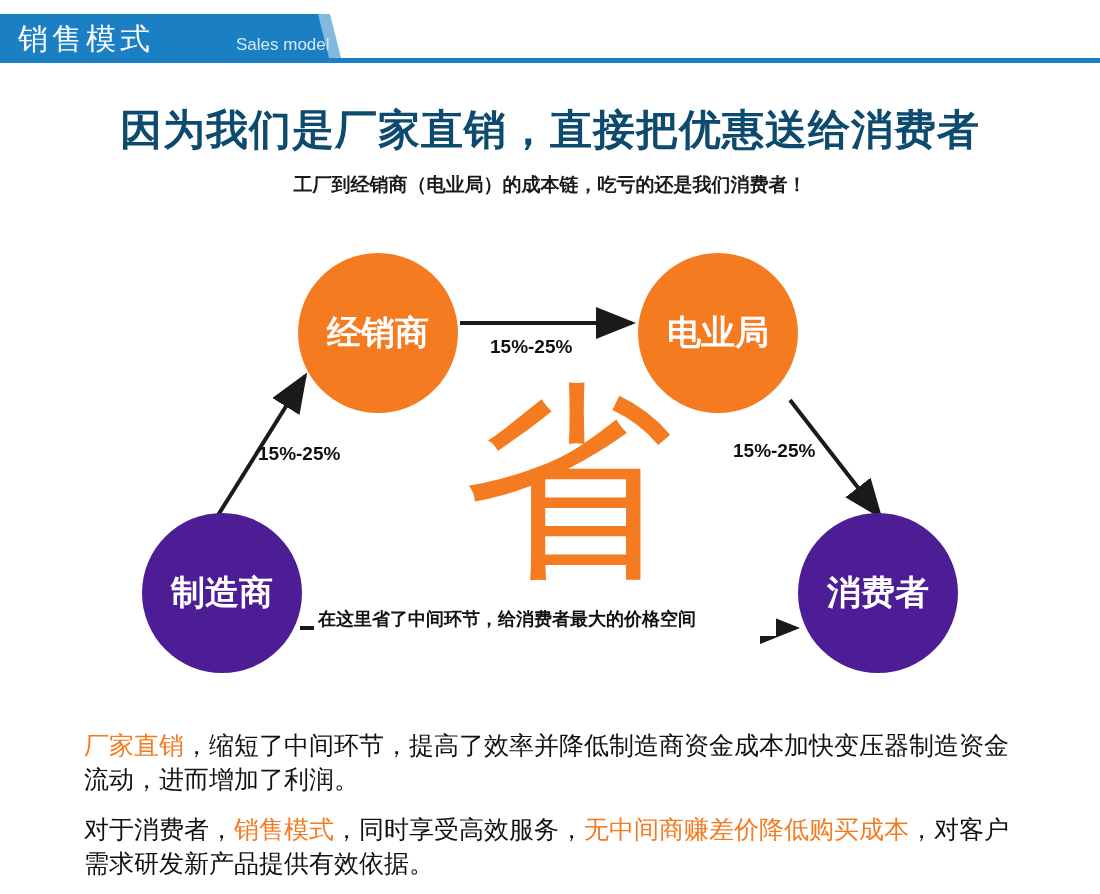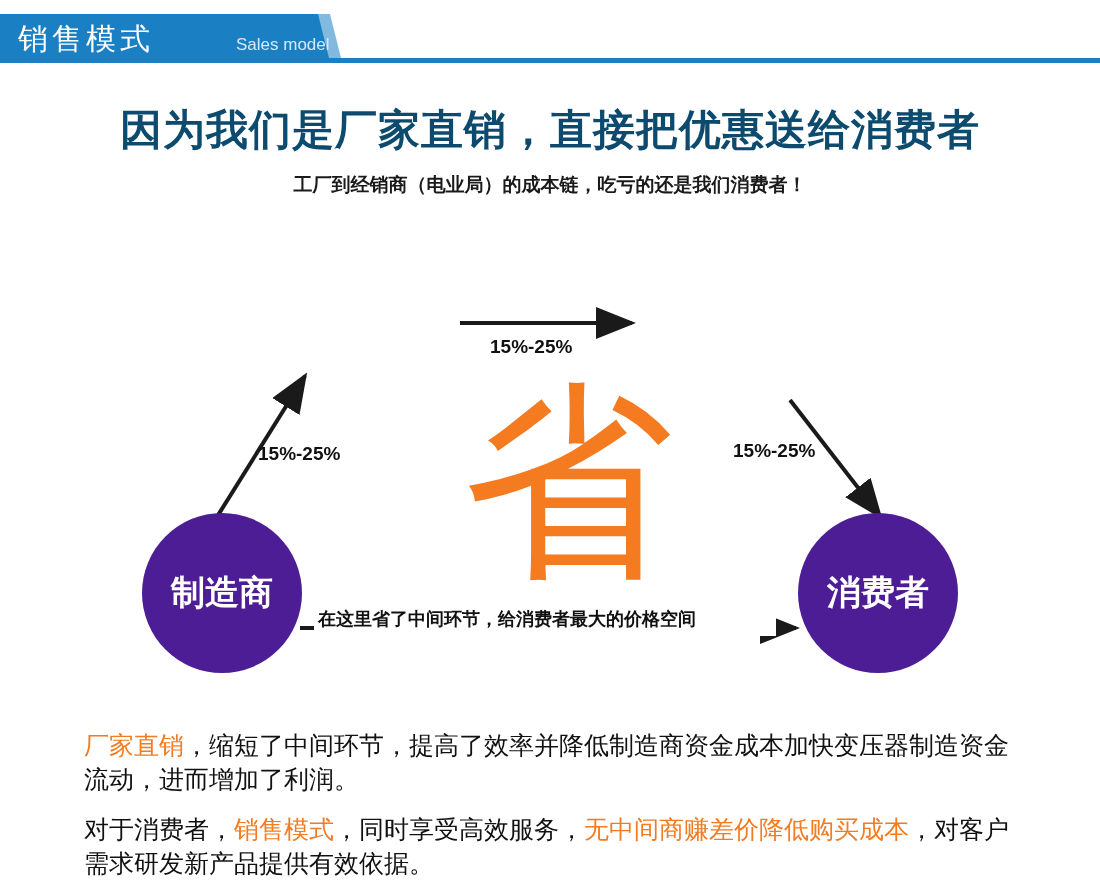--- a/index.html
+++ b/index.html
@@ -209,20 +209,26 @@
 
     <line x1="790" y1="172" x2="880" y2="288" stroke="#1a1a1a" stroke-width="4" marker-end="url(#ah)"></line>
 
     <line x1="300" y1="400" x2="796" y2="400" stroke="#1a1a1a" stroke-width="4" marker-end="url(#ah)"></line>
 
     <rect x="314" y="378" width="462" height="30" fill="#ffffff"></rect>
   </svg>
 
   <div class="big-char">省</div>
 
+  <div class="node node-orange node-dealer">
+    <span>经销商</span>
+  </div>
+  <div class="node node-orange node-utility">
+    <span>电业局</span>
+  </div>
   <div class="node node-blue node-maker">
     <span>制造商</span>
   </div>
   <div class="node node-blue node-consumer">
     <span>消费者</span>
   </div>
 
   <div class="edge-label lbl-left">15%-25%</div>
   <div class="edge-label lbl-top">15%-25%</div>
   <div class="edge-label lbl-right">15%-25%</div>

